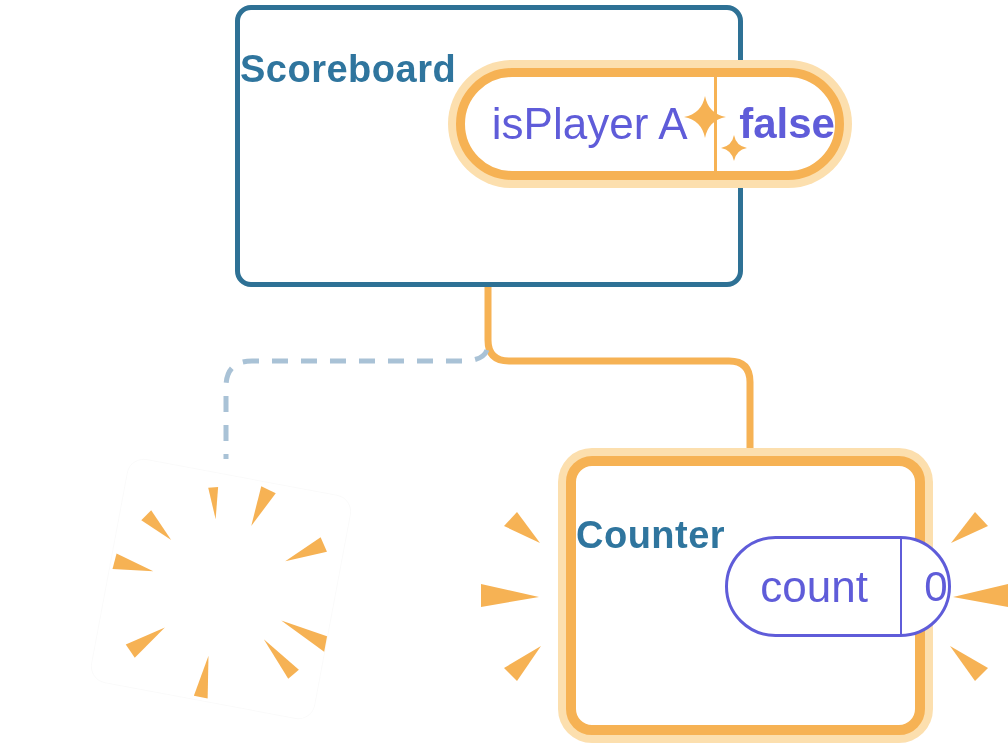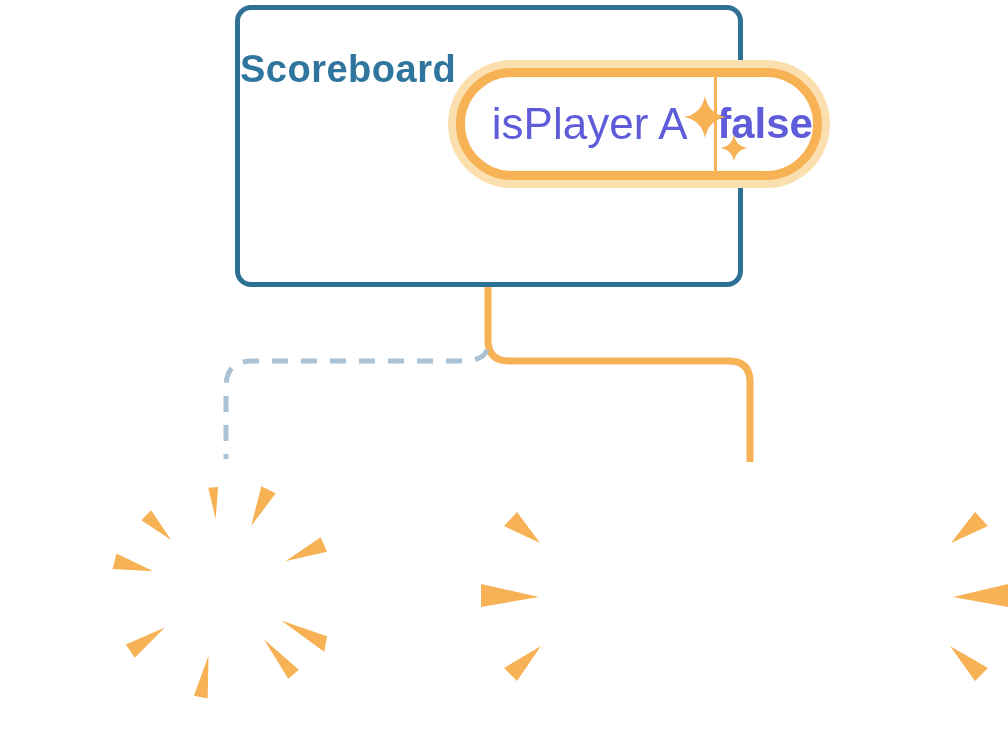--- a/index.html
+++ b/index.html
@@ -41,21 +41,21 @@
     border:9px solid var(--orange,#f6b254);border-radius:999px;
     box-shadow:0 0 0 8px var(--orange-light,#fcdfae);
   }
   #counter-pill{
     margin-top:24px;width:273px;height:101px;
     border:3px solid var(--purple,#5f5cd9);border-radius:999px;
   }
   .pill-section{display:flex;align-items:center;justify-content:center;}
   #scoreboard-pill .sec-name{width:249px;}
   #counter-pill .sec-name{width:172px;}
-  .sec-value{flex:1;}
+  .sec-value{flex:1;padding-left:22px;}
   .pill-divider-orange{width:3px;background:var(--orange,#f6b254);}
   .pill-divider-purple{width:2px;background:var(--purple,#5f5cd9);}
   .state-name{font-size:44px;color:var(--purple,#5f5cd9);}
   .state-value{font-size:42px;color:var(--purple,#5f5cd9);}
   .state-value.bold{font-weight:700;}
 
   #poof-card{
     position:absolute;left:108px;top:476px;width:226px;height:226px;z-index:1;
     background:var(--card-bg,#fff);border-radius:16px;transform:rotate(10.6deg);
     box-shadow:0 0 0 1px rgba(0,0,0,0.02);
@@ -100,20 +100,32 @@
         <polygon points="55.0,73.9 29.9,48.5 22.0,60.1" class="ray"></polygon>
         <polygon points="43.2,108.1 3.8,97.3 2.7,113.3" class="ray"></polygon>
         <polygon points="171.0,73.9 210.3,57.0 201.4,43.7" class="ray"></polygon>
         <polygon points="178.0,132.9 232.8,159.0 238.0,141.8" class="ray"></polygon>
         <polygon points="64.9,161.1 29.6,185.1 40.9,196.4" class="ray"></polygon>
         <polygon points="113.0,181.0 106.0,223.0 120.0,223.0" class="ray"></polygon>
         <polygon points="164.3,154.5 195.6,188.9 204.4,178.0" class="ray"></polygon>
       </svg>
   </div>
 
+  <div class="card" id="counter-card">
+    <div class="card-title">Counter</div>
+    <div class="state-pill" id="counter-pill">
+      <div class="pill-section sec-name">
+        <span class="state-name">count</span>
+      </div>
+      <div class="pill-divider-purple"></div>
+      <div class="pill-section sec-value">
+        <span class="state-value">0</span>
+      </div>
+    </div>
+  </div>
 
   <svg class="overlay" width="1008" height="750" viewBox="0 0 1008 750">
     <g id="sparkle-group">
         <path d="M 705 96 Q 708.36 113.64 726 117 Q 708.36 120.36 705 138 Q 701.64 120.36 684 117 Q 701.64 113.64 705 96 Z" class="sparkle"></path>
         <path d="M 734 135 Q 736.08 145.92 747 148 Q 736.08 150.08 734 161 Q 731.92 150.08 721 148 Q 731.92 145.92 734 135 Z" class="sparkle"></path>
       </g>
   </svg>
 
 </div>
 

